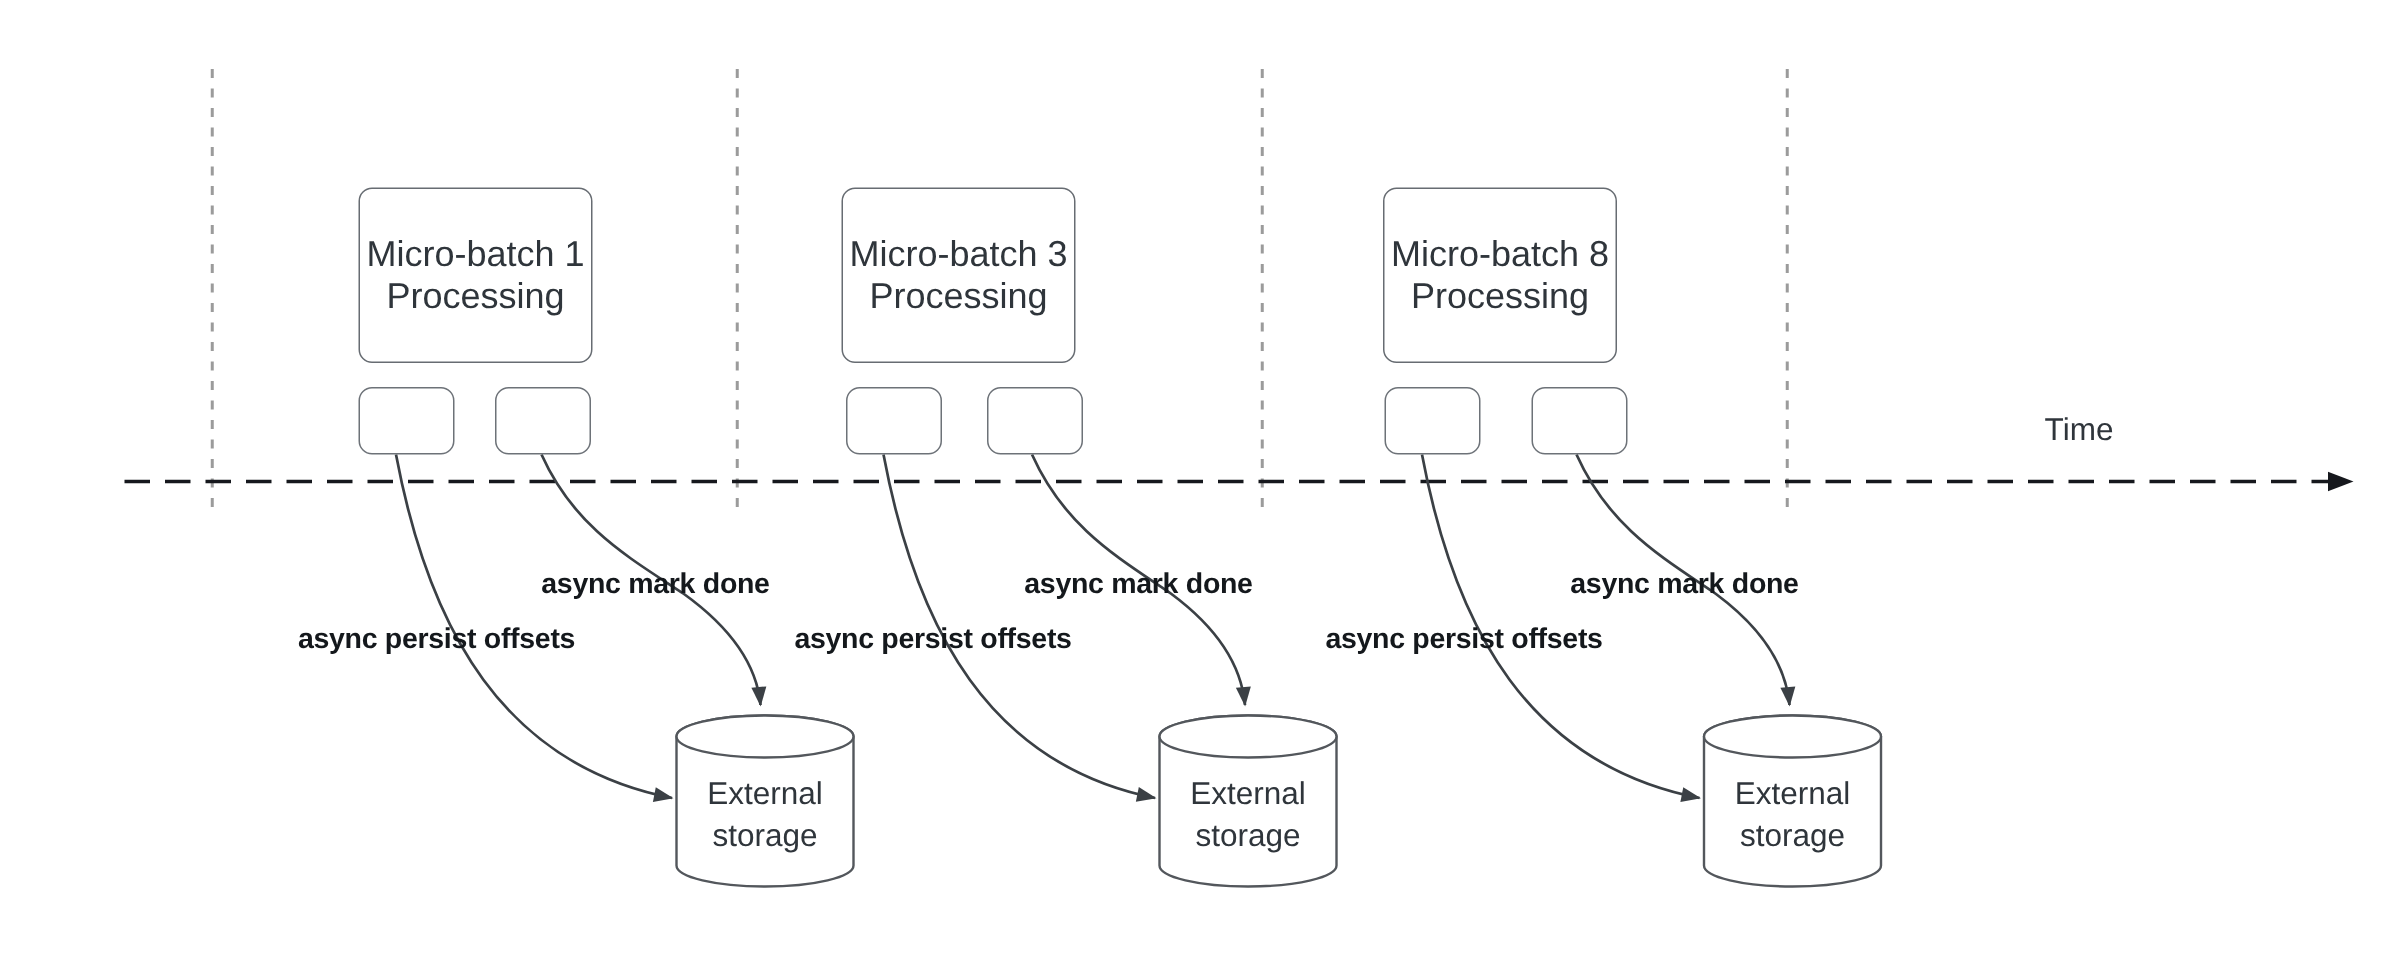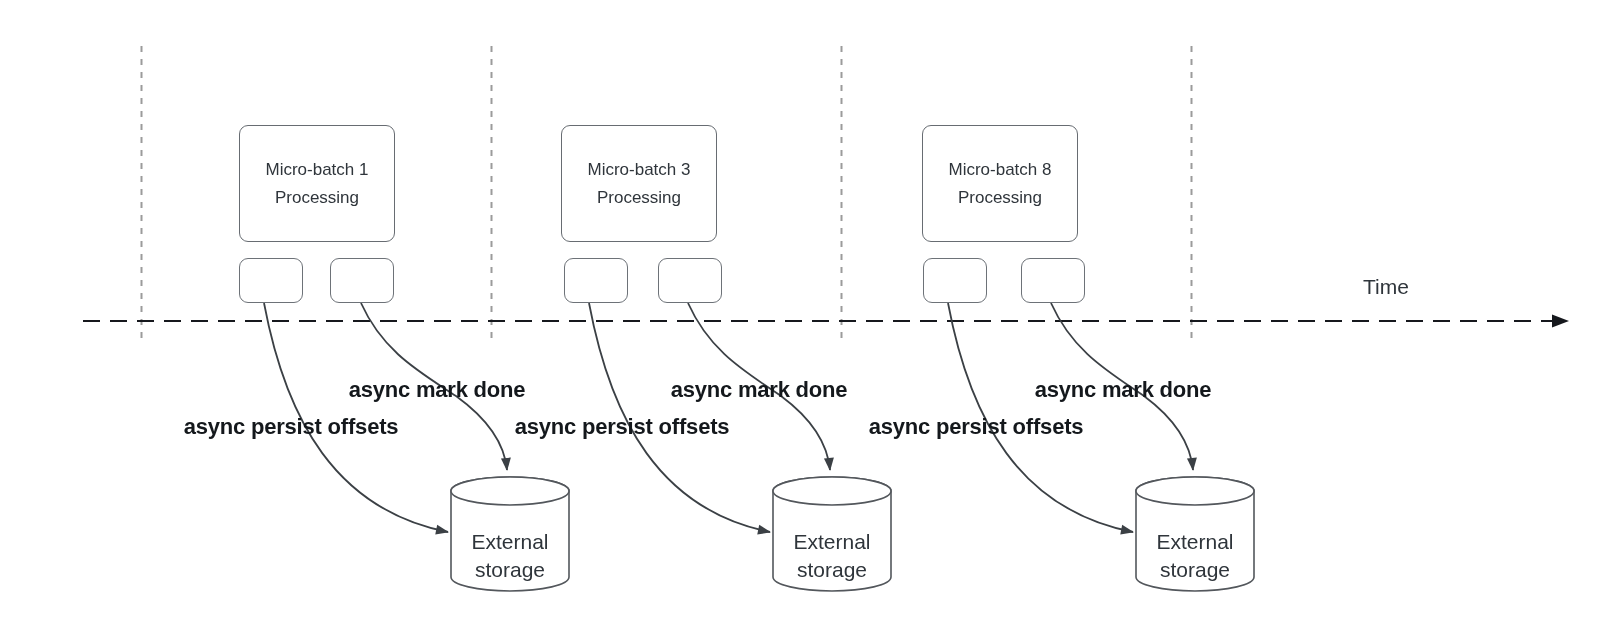--- a/index.html
+++ b/index.html
@@ -19,21 +19,21 @@
     width: 156px;
     height: 117px;
     box-sizing: border-box;
     border: 1.5px solid #676c72;
     border-radius: 9px;
     background: #ffffff;
     display: flex;
     flex-direction: column;
     align-items: center;
     justify-content: center;
-    font-size: 17px;
+    font-size: 24px;
     line-height: 28px;
     color: #2f353b;
     text-align: center;
   }
   .task-box {
     position: absolute;
     top: 258px;
     width: 64px;
     height: 45px;
     box-sizing: border-box;
@@ -42,26 +42,25 @@
     background: #ffffff;
   }
   .storage-label {
     position: absolute;
     top: 516px;
     width: 118px;
     text-align: center;
     font-size: 21px;
     line-height: 28px;
     color: #2f353b;
-    margin-top: 12px;
   }
   .flow-label {
     position: absolute;
     transform: translateX(-50%);
-    font-size: 22px;
+    font-size: 19px;
     font-weight: bold;
     letter-spacing: -0.2px;
     line-height: 20px;
     color: #14181c;
     white-space: nowrap;
   }
   .time-label {
     position: absolute;
     top: 274px;
     left: 1386px;

